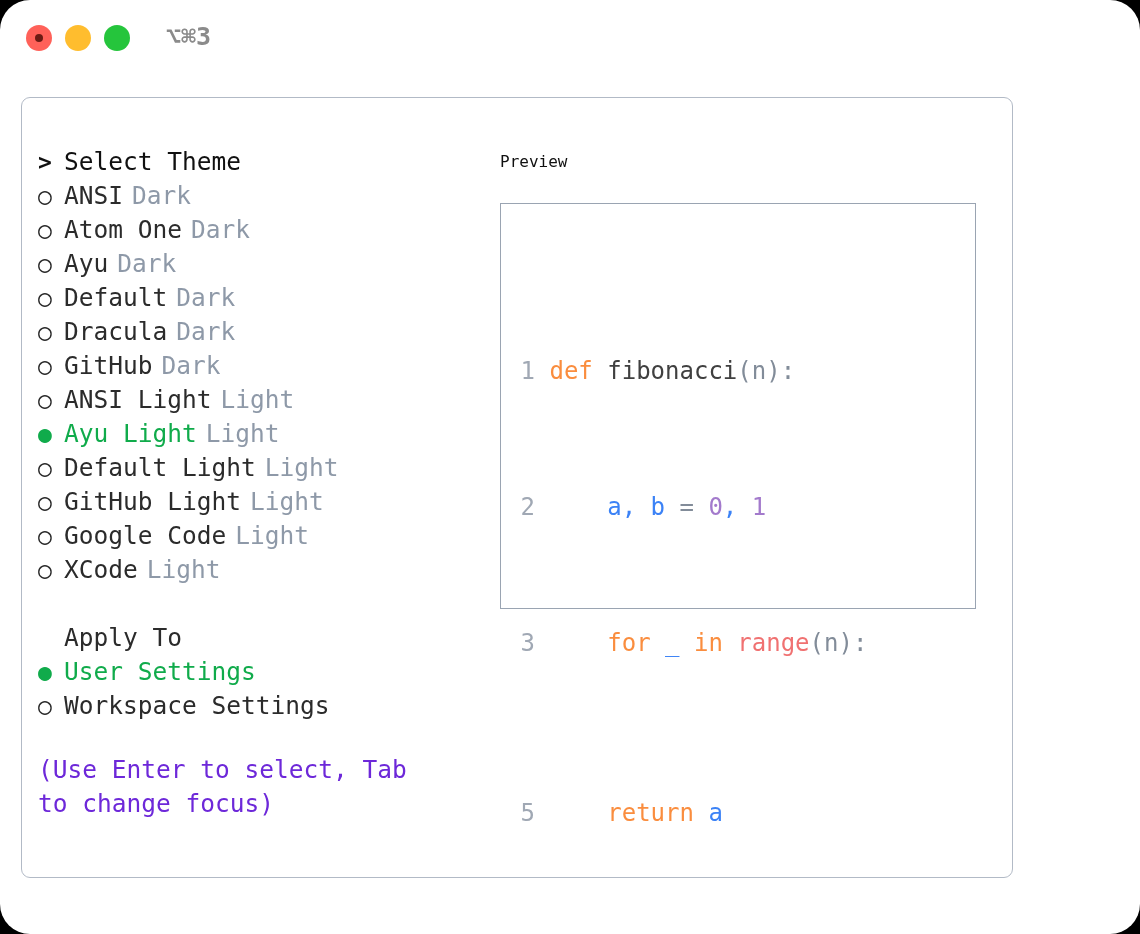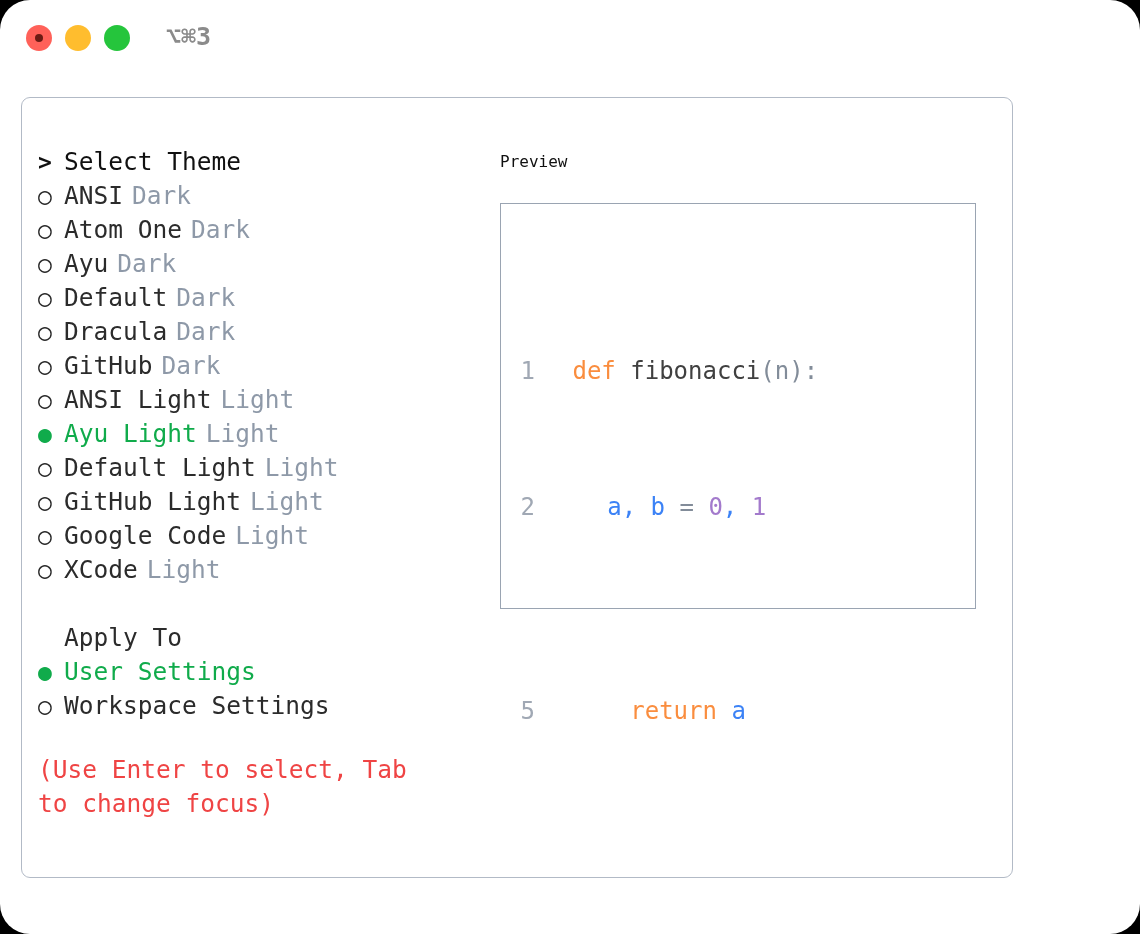--- a/index.html
+++ b/index.html
@@ -127,21 +127,21 @@
   .section-gap { height: 34px; }
   .apply-head {
     padding-left: 26px;
     color: #2b2b2b;
   }
 
   .hint {
     margin-top: 30px;
     font-size: 24.5px;
     line-height: 34px;
-    color: #ef4444;
+    color: #6d28d9;
     width: 400px;
   }
 
   
   .right-col {
     position: absolute;
     left: 478px;
     top: 47px;
     width: 500px;
   }
@@ -170,21 +170,21 @@
     line-height: 34px;
     white-space: pre;
   }
   .cline { white-space: pre; }
   .ln {
     color: #a0a8b4;
     display: inline-block;
     width: 16px;
     text-align: right;
   }
-  .kw   { color: #fa8d3e; margin-left: 23px; }
+  .kw   { color: #fa8d3e; }
   .fn   { color: #404040; }
   .bi   { color: #f07171; }
   .num  { color: #a37acc; }
   .pl   { color: #3b82f6; }
   .op   { color: #828c99; }
 </style>
 </head>
 <body>
 
 <div class="window">
@@ -274,20 +274,21 @@
     <div class="right-col">
       <div class="preview-title">Preview</div>
 
       <div class="preview-box">
         <div class="code">
 
           <div class="cline"><span class="ln">1</span> <span class="kw">def </span><span class="fn">fibonacci</span><span class="op">(n):</span></div>
 
           <div class="cline"><span class="ln">2</span> <span class="pl">    a, b </span><span class="op">= </span><span class="num">0</span><span class="pl">, </span><span class="num">1</span></div>
 
+          <div class="cline"><span class="ln">3</span> <span class="pl">    </span><span class="kw">for </span><span class="pl">_ </span><span class="kw">in </span><span class="bi">range</span><span class="op">(n):</span></div>
 
 
           <div class="cline"><span class="ln">5</span> <span class="pl">    </span><span class="kw">return </span><span class="pl">a</span></div>
 
           
 
         </div>
       </div>
     </div>
 

